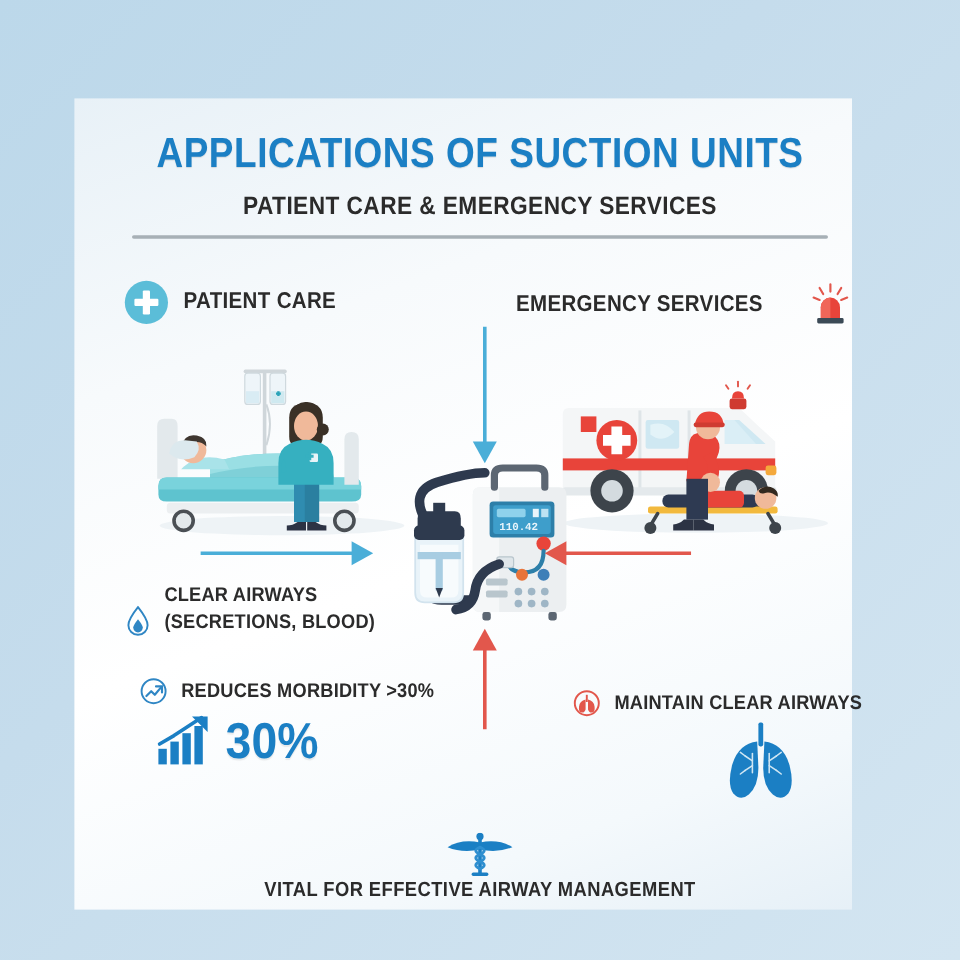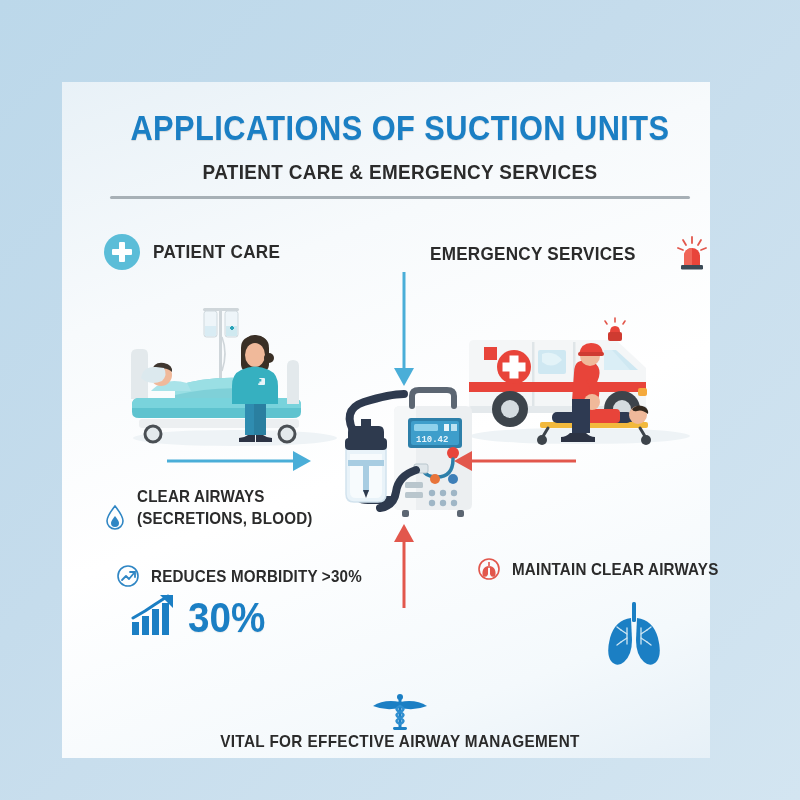--- a/index.html
+++ b/index.html
@@ -118,40 +118,40 @@
   
   .bullet {
     position: absolute;
     display: flex;
     align-items: flex-end;
     gap: 11px;
   }
   .b-l1 { left: 42px;  top: 404px; }
   .b-l2 { left: 54px;  top: 481px; }
   .b-r1 { left: 415px; top: 428px; }
-  .b-r2 { left: 415px; top: 474px; }
+  .b-r2 { left: 415px; top: 491px; }
   .bullet-text {
     font-size: 16.5px;
     font-weight: bold;
     color: #2b2b2b;
     letter-spacing: 0.2px;
     line-height: 1.32;
     transform: scaleX(0.92);
     transform-origin: left top;
     white-space: nowrap;
   }
   .bullet-ico { flex: 0 0 auto; margin-top: 1px; }
 
   
   .stat-wrap {
     position: absolute;
     left: 68px;
     top: 512px;
     display: flex;
-    align-items: flex-start;
+    align-items: center;
     gap: 10px;
   }
   .stat-value {
     font-size: 42px;
     font-weight: bold;
     color: #1b7fc4;
     letter-spacing: 0px;
     transform: scaleX(0.92);
     transform-origin: left center;
     text-shadow: 0 1px 1px rgba(0,0,0,0.08);

